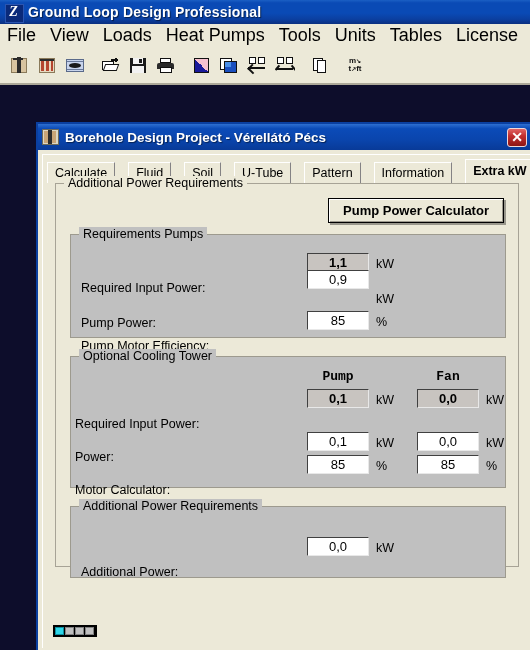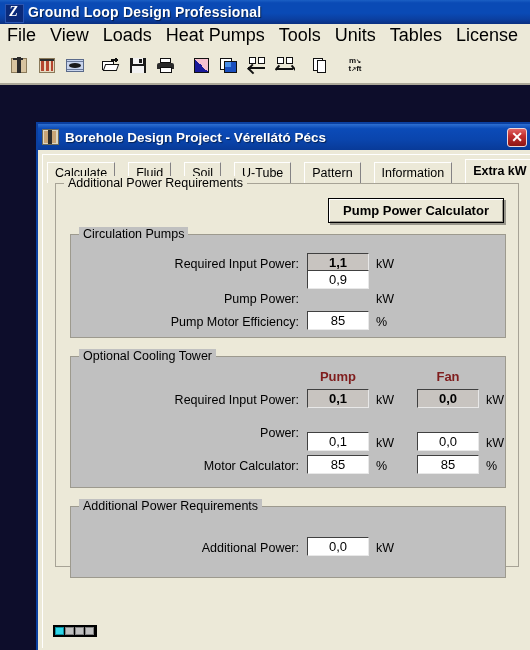--- a/index.html
+++ b/index.html
@@ -140,23 +140,23 @@
   
   .ppc-btn{
     position:absolute;right:14px;top:14px;width:176px;height:25px;
     background:#ece9d8;border:1px solid #000;box-sizing:border-box;
     box-shadow: inset 1px 1px 0 #ffffff, inset -1px -1px 0 #9d9a8e, 2px 2px 0 rgba(0,0,0,.35);
     font-size:13px;font-weight:bold;color:#000;line-height:23px;text-align:center;
     font-family:"Liberation Sans",sans-serif;
   }
 
   
-  .lbl{position:absolute;font-size:12.5px;color:#000;text-align:right;white-space:nowrap;line-height:14px;}
+  .lbl{position:absolute;font-size:12.5px;color:#000;white-space:nowrap;line-height:14px;margin-top:24px;}
   .unit{position:absolute;font-size:12.5px;color:#000;white-space:nowrap;line-height:14px;}
-  .colhdr{position:absolute;font-size:13px;font-weight:bold;color:#7f1d1d;text-align:center;line-height:15px;}
+  .colhdr{position:absolute;font-size:13px;font-weight:bold;color:#000000;text-align:center;line-height:15px;font-family:Liberation Mono, monospace;}
 
   .fld{
     position:absolute;height:19px;box-sizing:border-box;
     background:#ffffff;
     border-top:1px solid #404040;border-left:1px solid #404040;
     border-right:1px solid #e8e8e8;border-bottom:1px solid #e8e8e8;
     font-size:13px;color:#000;text-align:center;line-height:17px;
     font-family:"Liberation Sans",sans-serif;
   }
   .fld.ro{background:#c8c4c0;font-weight:bold;}
@@ -335,21 +335,21 @@
           <div class="tab">Information</div>
           <div class="tab active">Extra kW</div>
         </div>
 
         <div class="group outer-group">
           <div class="glabel">Additional Power Requirements</div>
 
           <div class="ppc-btn">Pump Power Calculator</div>
 
           <div class="group inner-group" style="left:14px;top:50px;width:436px;height:104px;">
-            <div class="glabel">Circulation Pumps</div>
+            <div class="glabel">Requirements Pumps</div>
 
             <div class="lbl" style="left:10px;top:22px;width:218px;">Required Input Power:</div>
             <div class="fld ro" style="left:236px;top:18px;width:62px;">1,1</div>
             <div class="unit" style="left:305px;top:22px;">kW</div>
 
             <div class="lbl" style="left:10px;top:57px;width:218px;">Pump Power:</div>
             <div class="fld" style="left:236px;top:35px;width:62px;">0,9</div>
             <div class="unit" style="left:305px;top:57px;">kW</div>
 
             <div class="lbl" style="left:10px;top:80px;width:218px;">Pump Motor Efficiency:</div>

